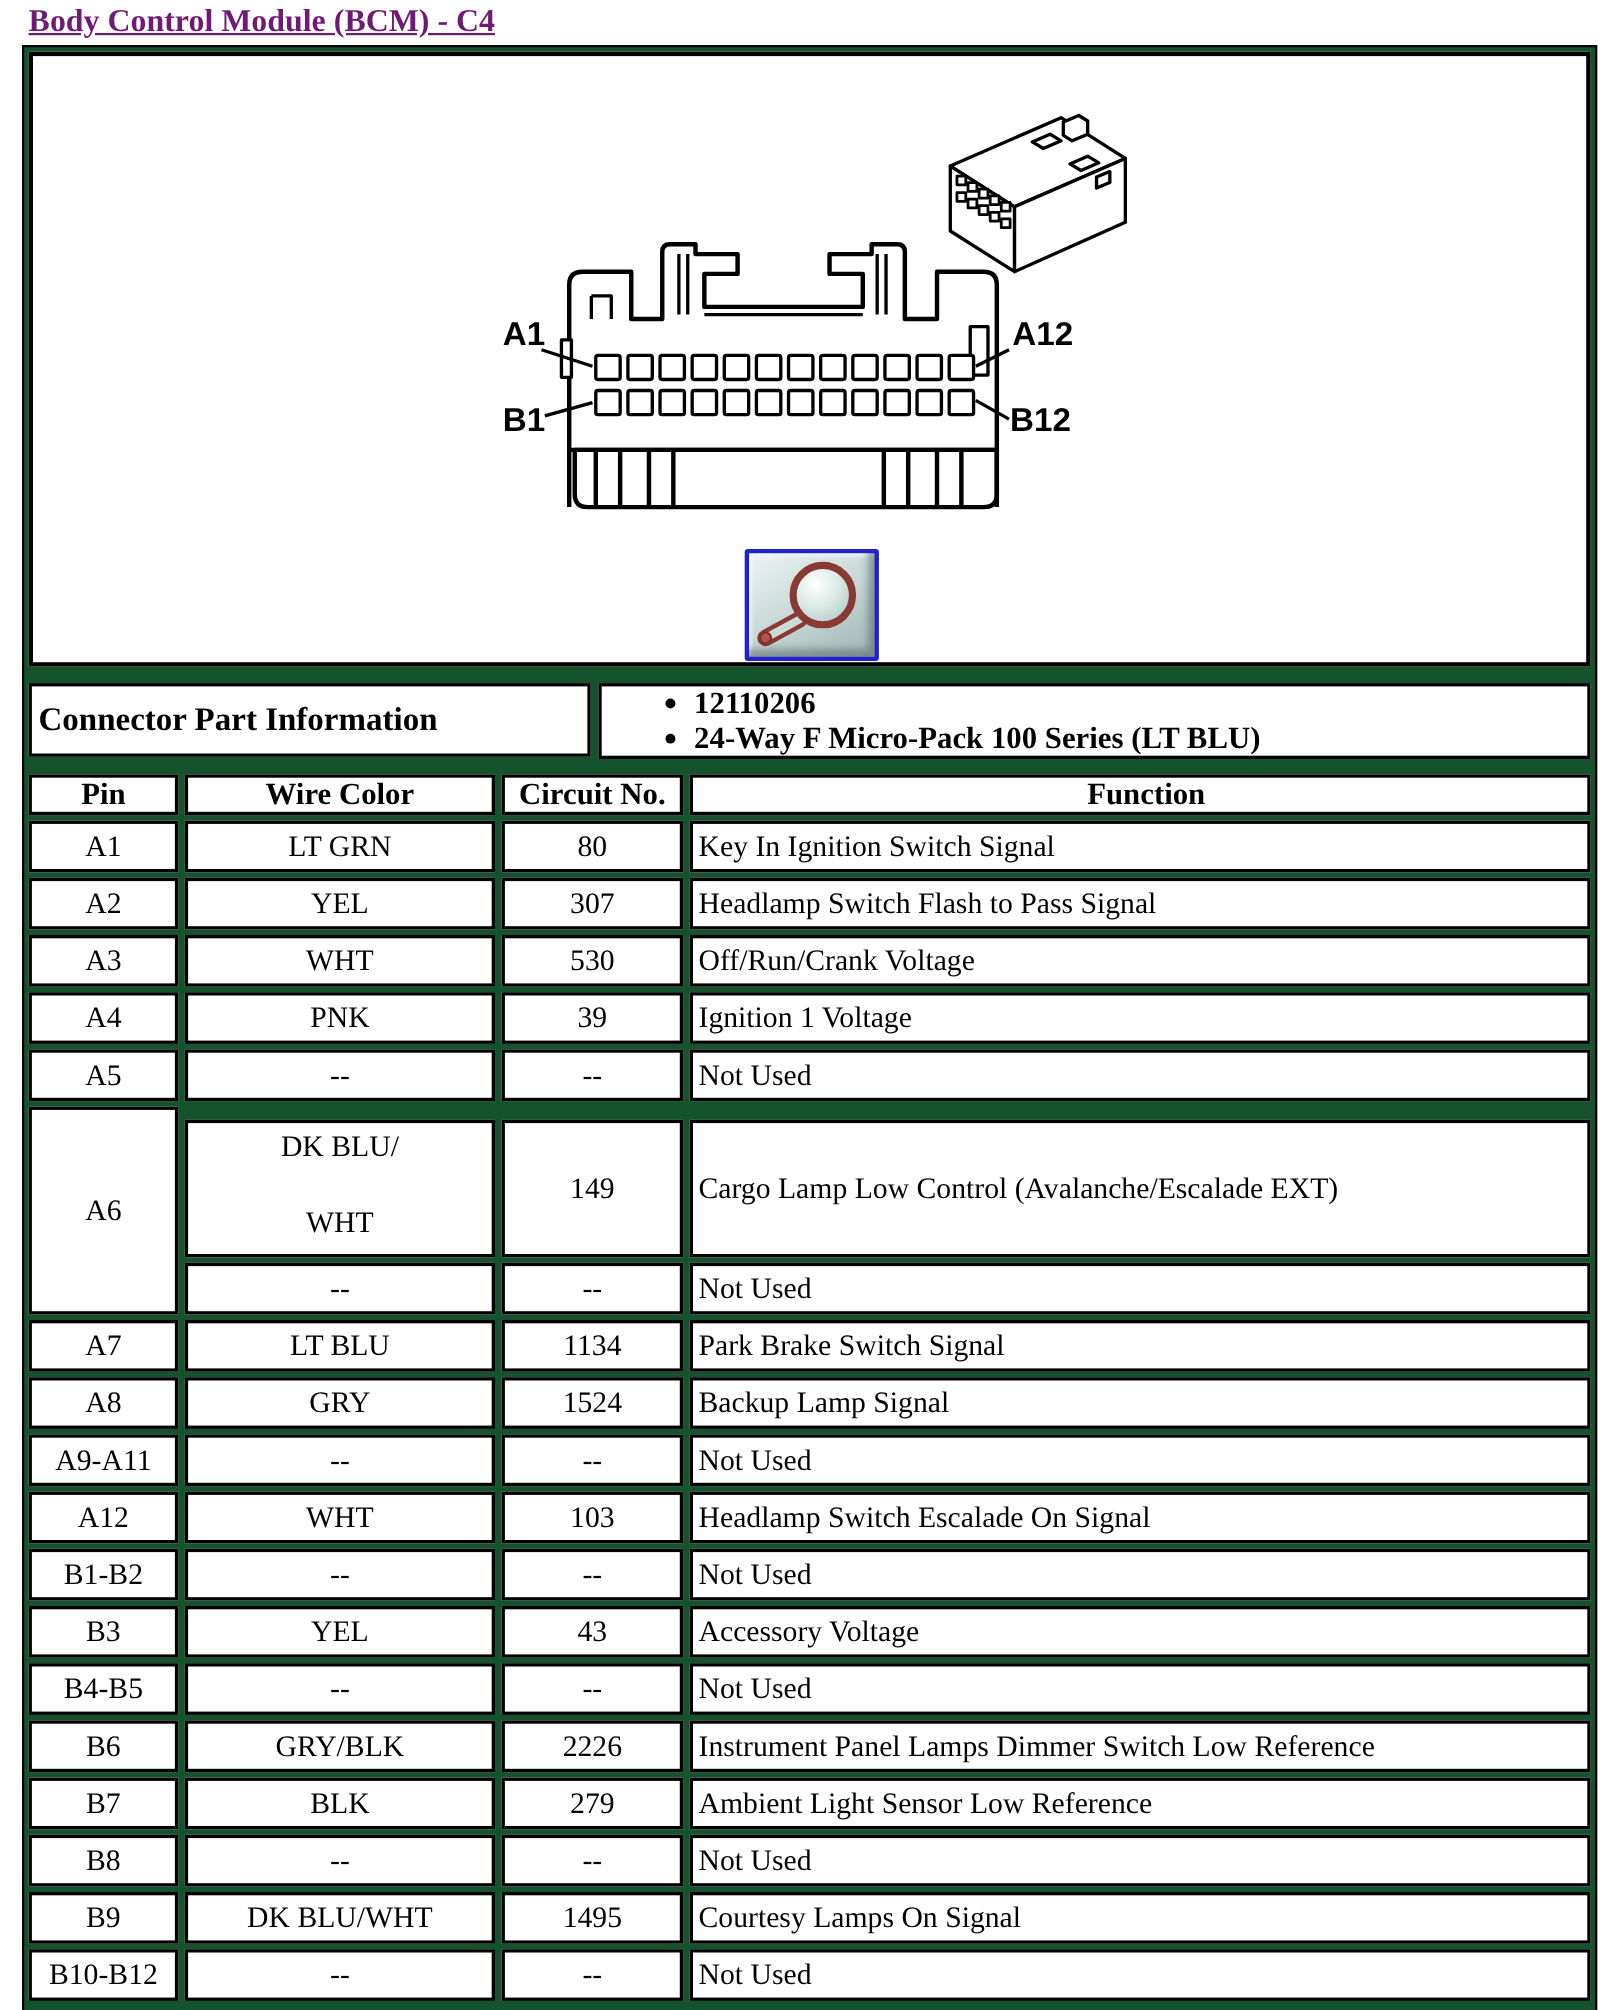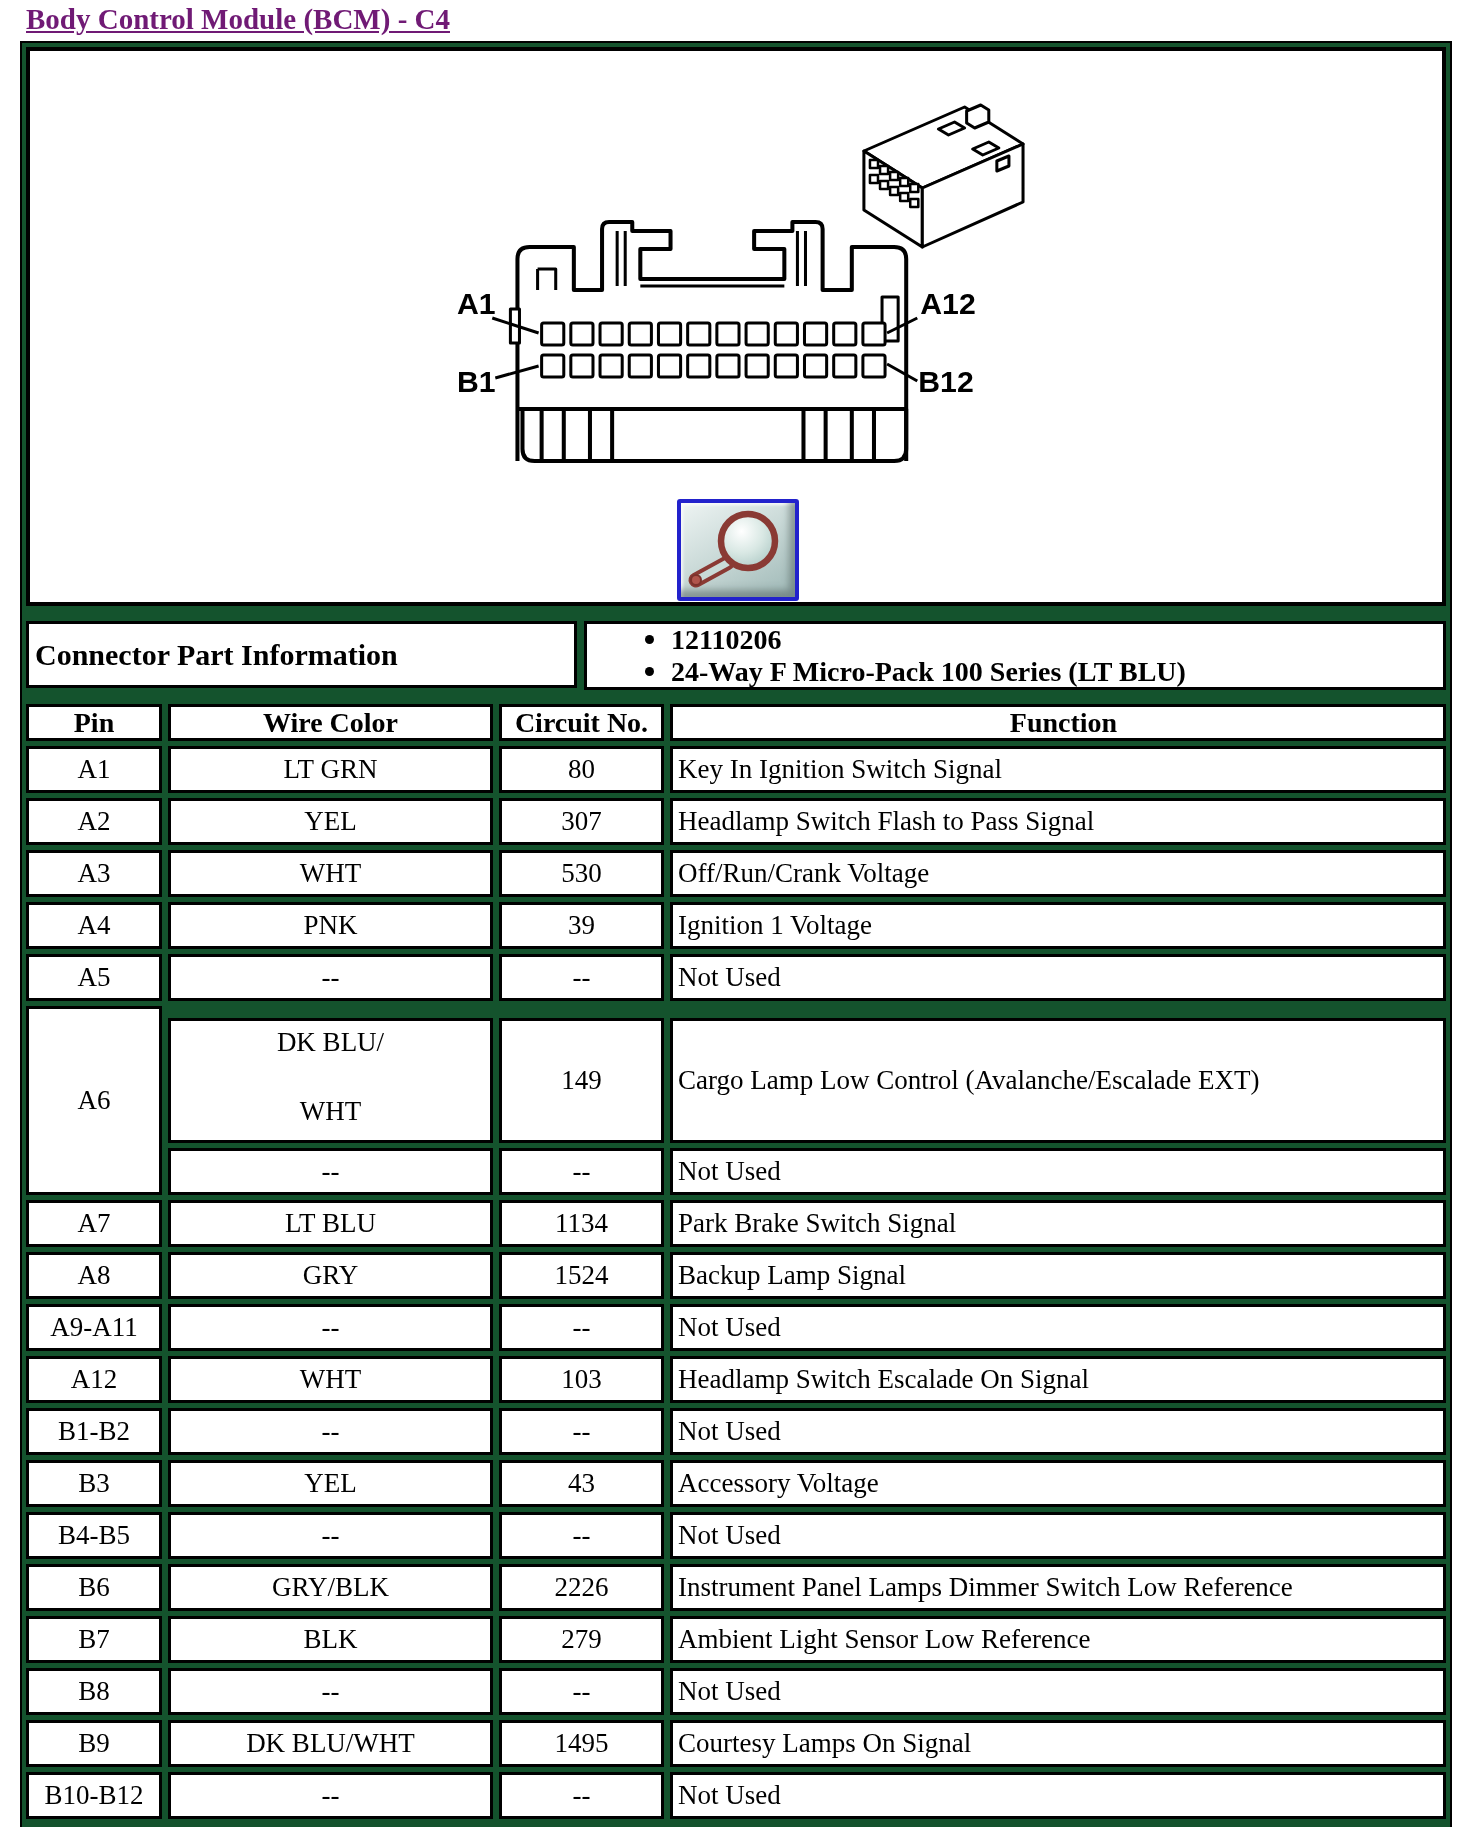--- a/index.html
+++ b/index.html
@@ -15,33 +15,33 @@
 
   .zoombtn{position:absolute;left:647px;top:448px;width:122px;height:102px;padding:0;
            border:4px solid #2222cc;border-radius:3px;cursor:pointer;
            background:linear-gradient(150deg,#eef4f3 0%,#c9d9d7 48%,#9db7b5 100%);
            box-shadow:inset -6px -7px 7px rgba(86,102,100,.55), inset 2px 2px 3px rgba(255,255,255,.85);}
   .zoombtn svg{width:100%;height:100%;display:block;}
 
   .cell{border:3px solid #000;background:#fff;box-sizing:border-box;}
 
   .cpirow{display:flex;gap:7px;margin-bottom:14px;}
-  .cpilabel{width:551px;height:67px;display:flex;align-items:center;
+  .cpilabel{width:511px;height:67px;display:flex;align-items:center;
             font-weight:bold;font-size:30px;padding-left:6px;}
   .cpival{flex:1;height:69px;display:flex;align-items:center;}
   .cpilist{list-style:none;margin:0;padding:0 0 0 58px;font-weight:bold;font-size:28px;}
   .cpilist li{position:relative;padding-left:26px;line-height:32px;}
   .cpilist li::before{content:"";position:absolute;left:0;top:11px;width:9px;height:9px;
             border-radius:50%;background:#000;}
 
   .row{display:flex;gap:6px;margin-bottom:5px;}
   .row .cell{display:flex;align-items:center;justify-content:center;font-size:27px;height:47px;}
   .hdr .cell{font-weight:bold;height:37px;font-size:28px;}
   .c-pin{width:136px;}
-  .c-wire{width:325px;}
+  .c-wire{width:282px;}
   .c-circ{width:165px;}
   .c-func{flex:1;justify-content:flex-start !important;padding-left:5px;}
   .hdr .c-func{justify-content:center !important;padding-left:11px;}
 
   .compound{align-items:stretch;}
   .compound > .c-pin{height:auto;}
   .subcol{flex:1;display:flex;flex-direction:column;gap:5px;margin-top:12px;}
   .subrow{display:flex;gap:6px;margin-bottom:0;}
   .subrow .cell{display:flex;align-items:center;justify-content:center;font-size:27px;height:47px;}
   .subrow.tall1 .cell{height:125px;}

